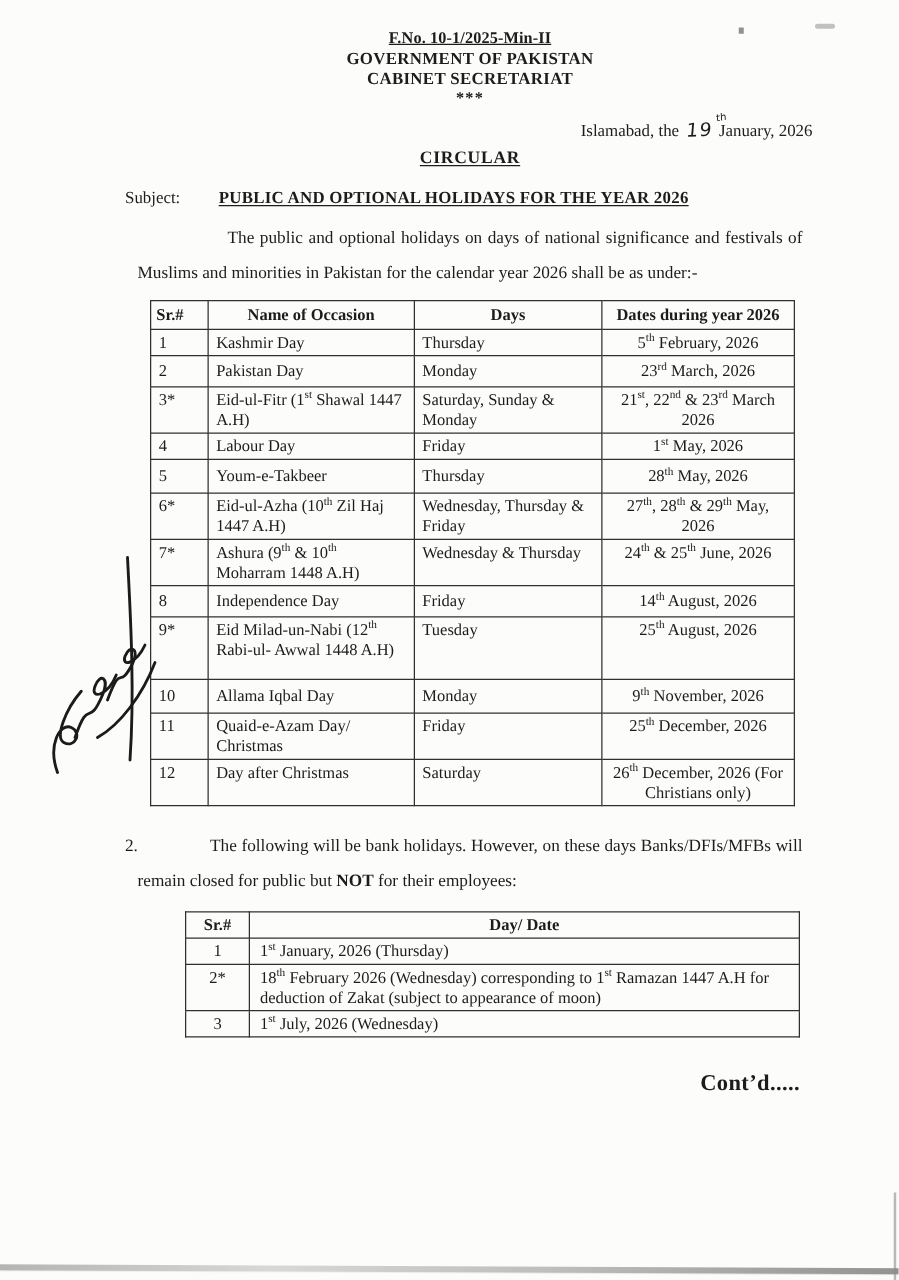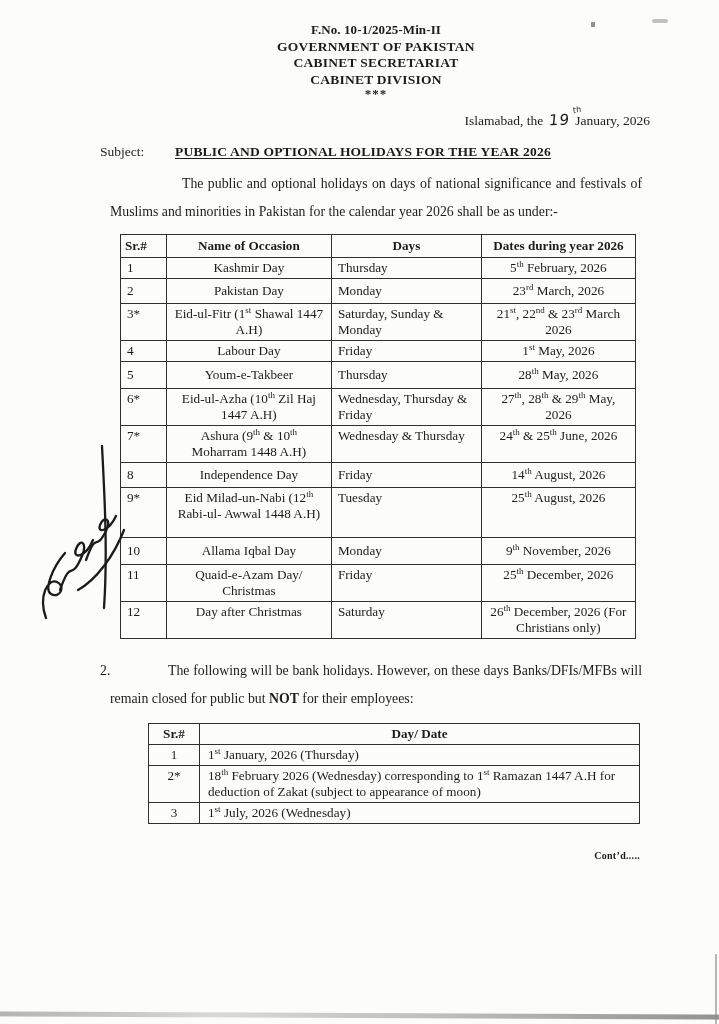--- a/index.html
+++ b/index.html
@@ -4,84 +4,84 @@
 <style>
   html,body{margin:0;padding:0;}
   body{
     width:719px;height:1024px;position:relative;overflow:hidden;
     background:#fcfcfa;color:#1d1c1a;
     font-family:"Liberation Serif", serif;
     -webkit-font-smoothing:antialiased;
   }
   .content{position:absolute;left:100px;top:22px;width:552px;}
   .hdr{ text-align:center;font-weight:bold;line-height:16.5px;font-size:13.5px;letter-spacing:.25px;}
-  .hdr .fno{font-size:13px;letter-spacing:.1px;}
+  .hdr .fno{font-size:13px;letter-spacing:.1px;text-decoration:underline;}
   .hdr .stars{font-size:13px;line-height:11px;letter-spacing:1px;}
   .date-line{margin-top:12px;text-align:right;font-size:13.5px;padding-right:2px;}
   .hand{display:inline-block;font-family:"DejaVu Sans",sans-serif;font-size:15px;
         transform:skewX(-7deg) rotate(-2deg);letter-spacing:1px;position:relative;padding:0 2px;}
   .hand .hand-sup{position:absolute;top:-5px;right:-8px;font-size:8px;letter-spacing:0;transform:rotate(-8deg);}
   .doc-type{margin-top:6px;text-align:center;font-weight:bold;font-size:14px;letter-spacing:.6px;
             text-decoration:underline;text-underline-offset:2px;}
   .subject-row{margin-top:15px;display:flex;font-size:13.5px;}
   .subject-label{width:75px;flex:none;}
   .subject-text{font-weight:bold;text-decoration:underline;text-underline-offset:2px;letter-spacing:.2px;}
   .para{margin:10px 0 0 10px;width:532px;text-align:justify;line-height:28px;font-size:13.8px;}
   .para1{text-indent:72px;}
   .section-title{margin-top:12px;text-align:center;font-weight:bold;font-size:13.8px;letter-spacing:.3px;
                  text-decoration:underline;text-underline-offset:2px;}
   table{border-collapse:collapse;font-size:13.2px;background:transparent;}
   td,th{border:1.6px solid #30302e;padding:2px 6px;vertical-align:top;}
   th{font-weight:bold;vertical-align:middle;line-height:1.22;padding:3px 4px;}
   .tbl1{margin:8px 0 0 20px;width:516px;}
   .tbl1 .col-sr{width:36px;text-align:left;}
-  .tbl1 .col-occasion{width:168px;text-align:center;}
+  .tbl1 .col-occasion{width:168px;text-align:left;}
   .tbl1 .col-days{width:152px;}
   .tbl1 .col-dates{width:158px;text-align:center;margin-left:10px;}
   .tbl1 th.h-sr{text-align:left;}
   .tbl1 tbody tr:nth-child(2) td{padding-top:4px;padding-bottom:4px;}
   .tbl1 tbody tr:nth-child(5) td{padding-top:5px;padding-bottom:5px;}
   .tbl1 tbody tr:nth-child(8) td{padding-top:4px;padding-bottom:4px;}
   .tbl1 tbody tr:nth-child(9) td{padding-bottom:15px;}
   .tbl1 tbody tr:nth-child(10) td{padding-top:5px;padding-bottom:5px;}
   .para2{position:relative;margin-top:18px;text-indent:58px;}
   .para2 .para-num{position:absolute;left:-10px;top:0;text-indent:0;}
   .tbl2{margin:10px 0 0 48px;width:492px;}
   .tbl2 .col-sr{width:38px;text-align:center;}
   .tbl2 .col-day_date{text-align:left;padding-left:8px;}
   .tbl2 th{padding:2px 4px;}
   sup{font-size:9px;line-height:0;vertical-align:super;}
-  .contd{margin-top:26px;text-align:right;font-weight:bold;font-size:10px;padding-right:12px;letter-spacing:.3px;}
+  .contd{margin-top:26px;text-align:right;font-weight:bold;font-size:18px;padding-right:12px;letter-spacing:.3px;}
   .signature{position:absolute;left:36px;top:438px;width:112px;height:185px;pointer-events:none;}
   .artifact1{position:absolute;left:591px;top:22px;width:4px;height:5px;background:#6e6e6e;opacity:.75;}
   .artifact2{position:absolute;left:652px;top:19px;width:16px;height:4px;background:#9a9a9a;opacity:.6;border-radius:2px;filter:blur(.4px);}
   .scan-edge-bottom{position:absolute;left:0;bottom:6px;width:100%;height:5px;
     background:linear-gradient(90deg, rgba(120,120,120,.55) 0%, rgba(150,150,150,.35) 30%, rgba(130,130,130,.5) 60%, rgba(90,90,90,.65) 100%);
     transform:rotate(.25deg);filter:blur(.4px);}
   .scan-edge-right{position:absolute;right:2px;bottom:0;width:2px;height:70px;background:#8a8a8a;opacity:.6;}
 </style>
 </head>
 <body>
 
 <div class="content">
 
   <div class="hdr">
     <div class="fno">F.No. 10-1/2025-Min-II</div>
     <div>GOVERNMENT OF PAKISTAN</div>
     <div>CABINET SECRETARIAT</div>
-    <div>CABINET DIVISION</div>
     <div class="stars">***</div>
   </div>
 
   <div class="date-line">
     <span>Islamabad, the</span>
     <span class="hand"><span>19</span><span class="hand-sup">th</span></span>
     <span>January, 2026</span>
   </div>
 
+  <div class="doc-type">CIRCULAR</div>
 
   <div class="subject-row">
     <span class="subject-label">Subject:</span>
     <span class="subject-text">PUBLIC AND OPTIONAL HOLIDAYS FOR THE YEAR 2026</span>
   </div>
 
   <p class="para para1">The public and optional holidays on days of national significance and festivals of Muslims and minorities in Pakistan for the calendar year 2026 shall be as under:-</p>
 
 
   <table class="tbl1">

